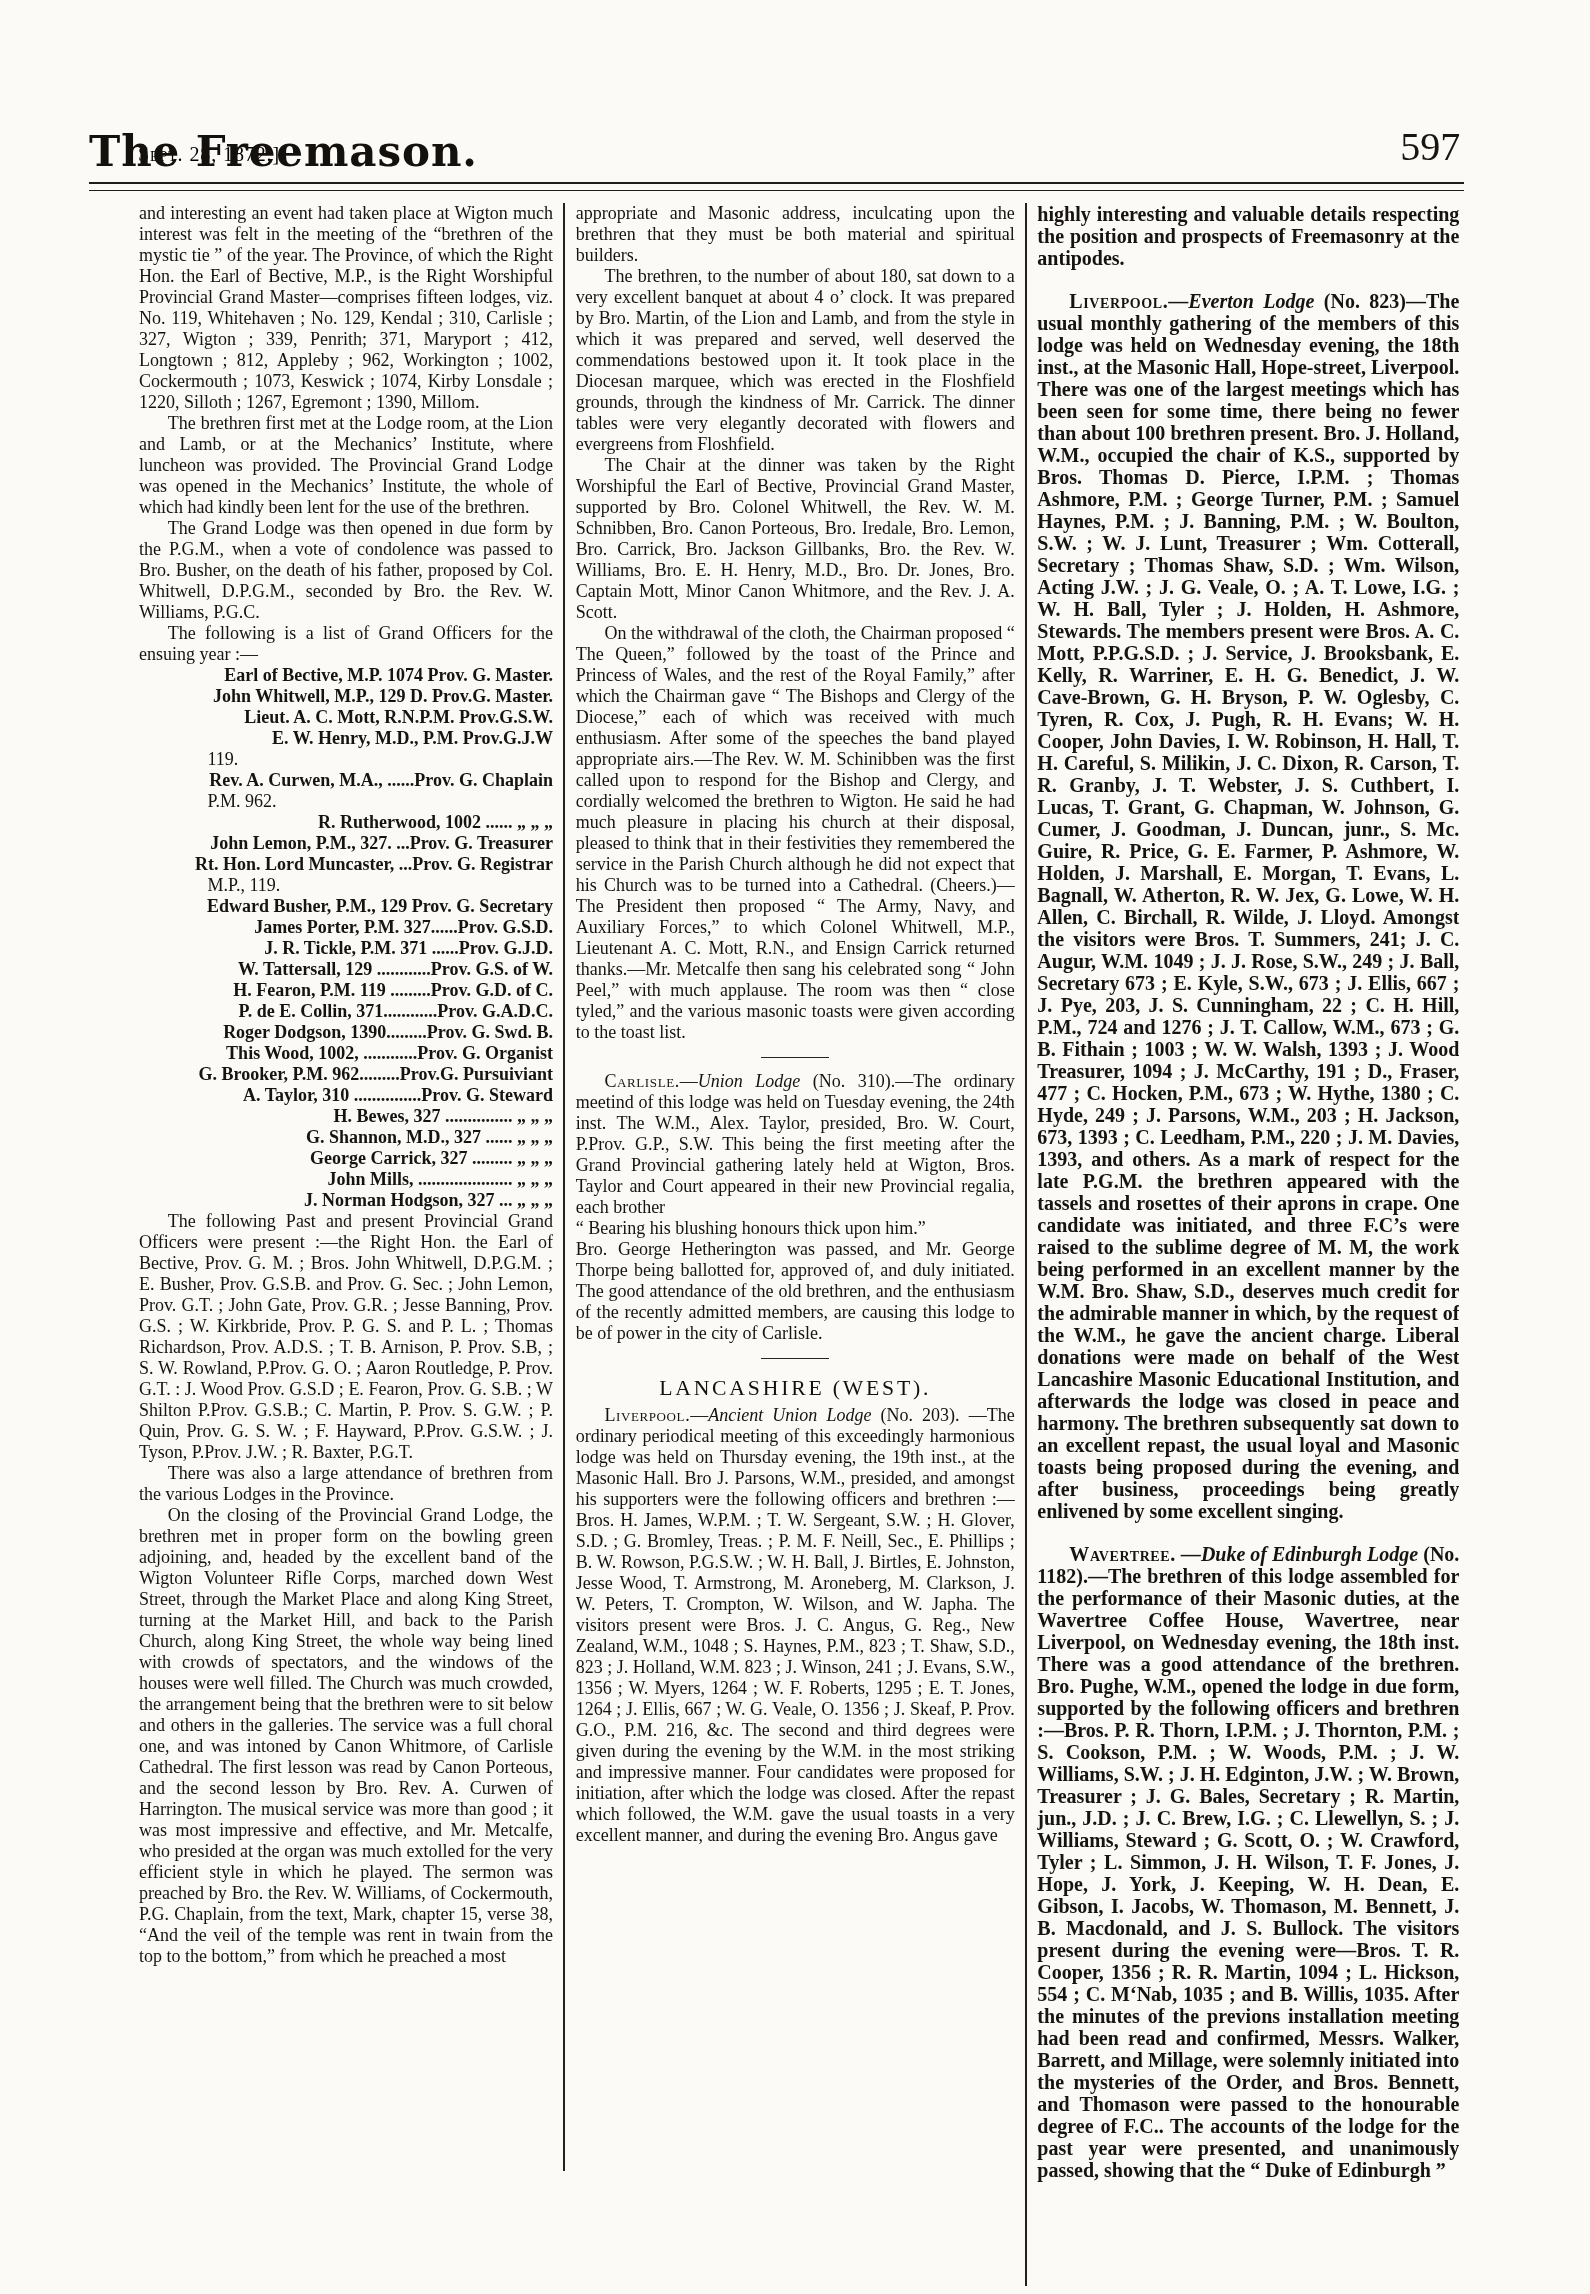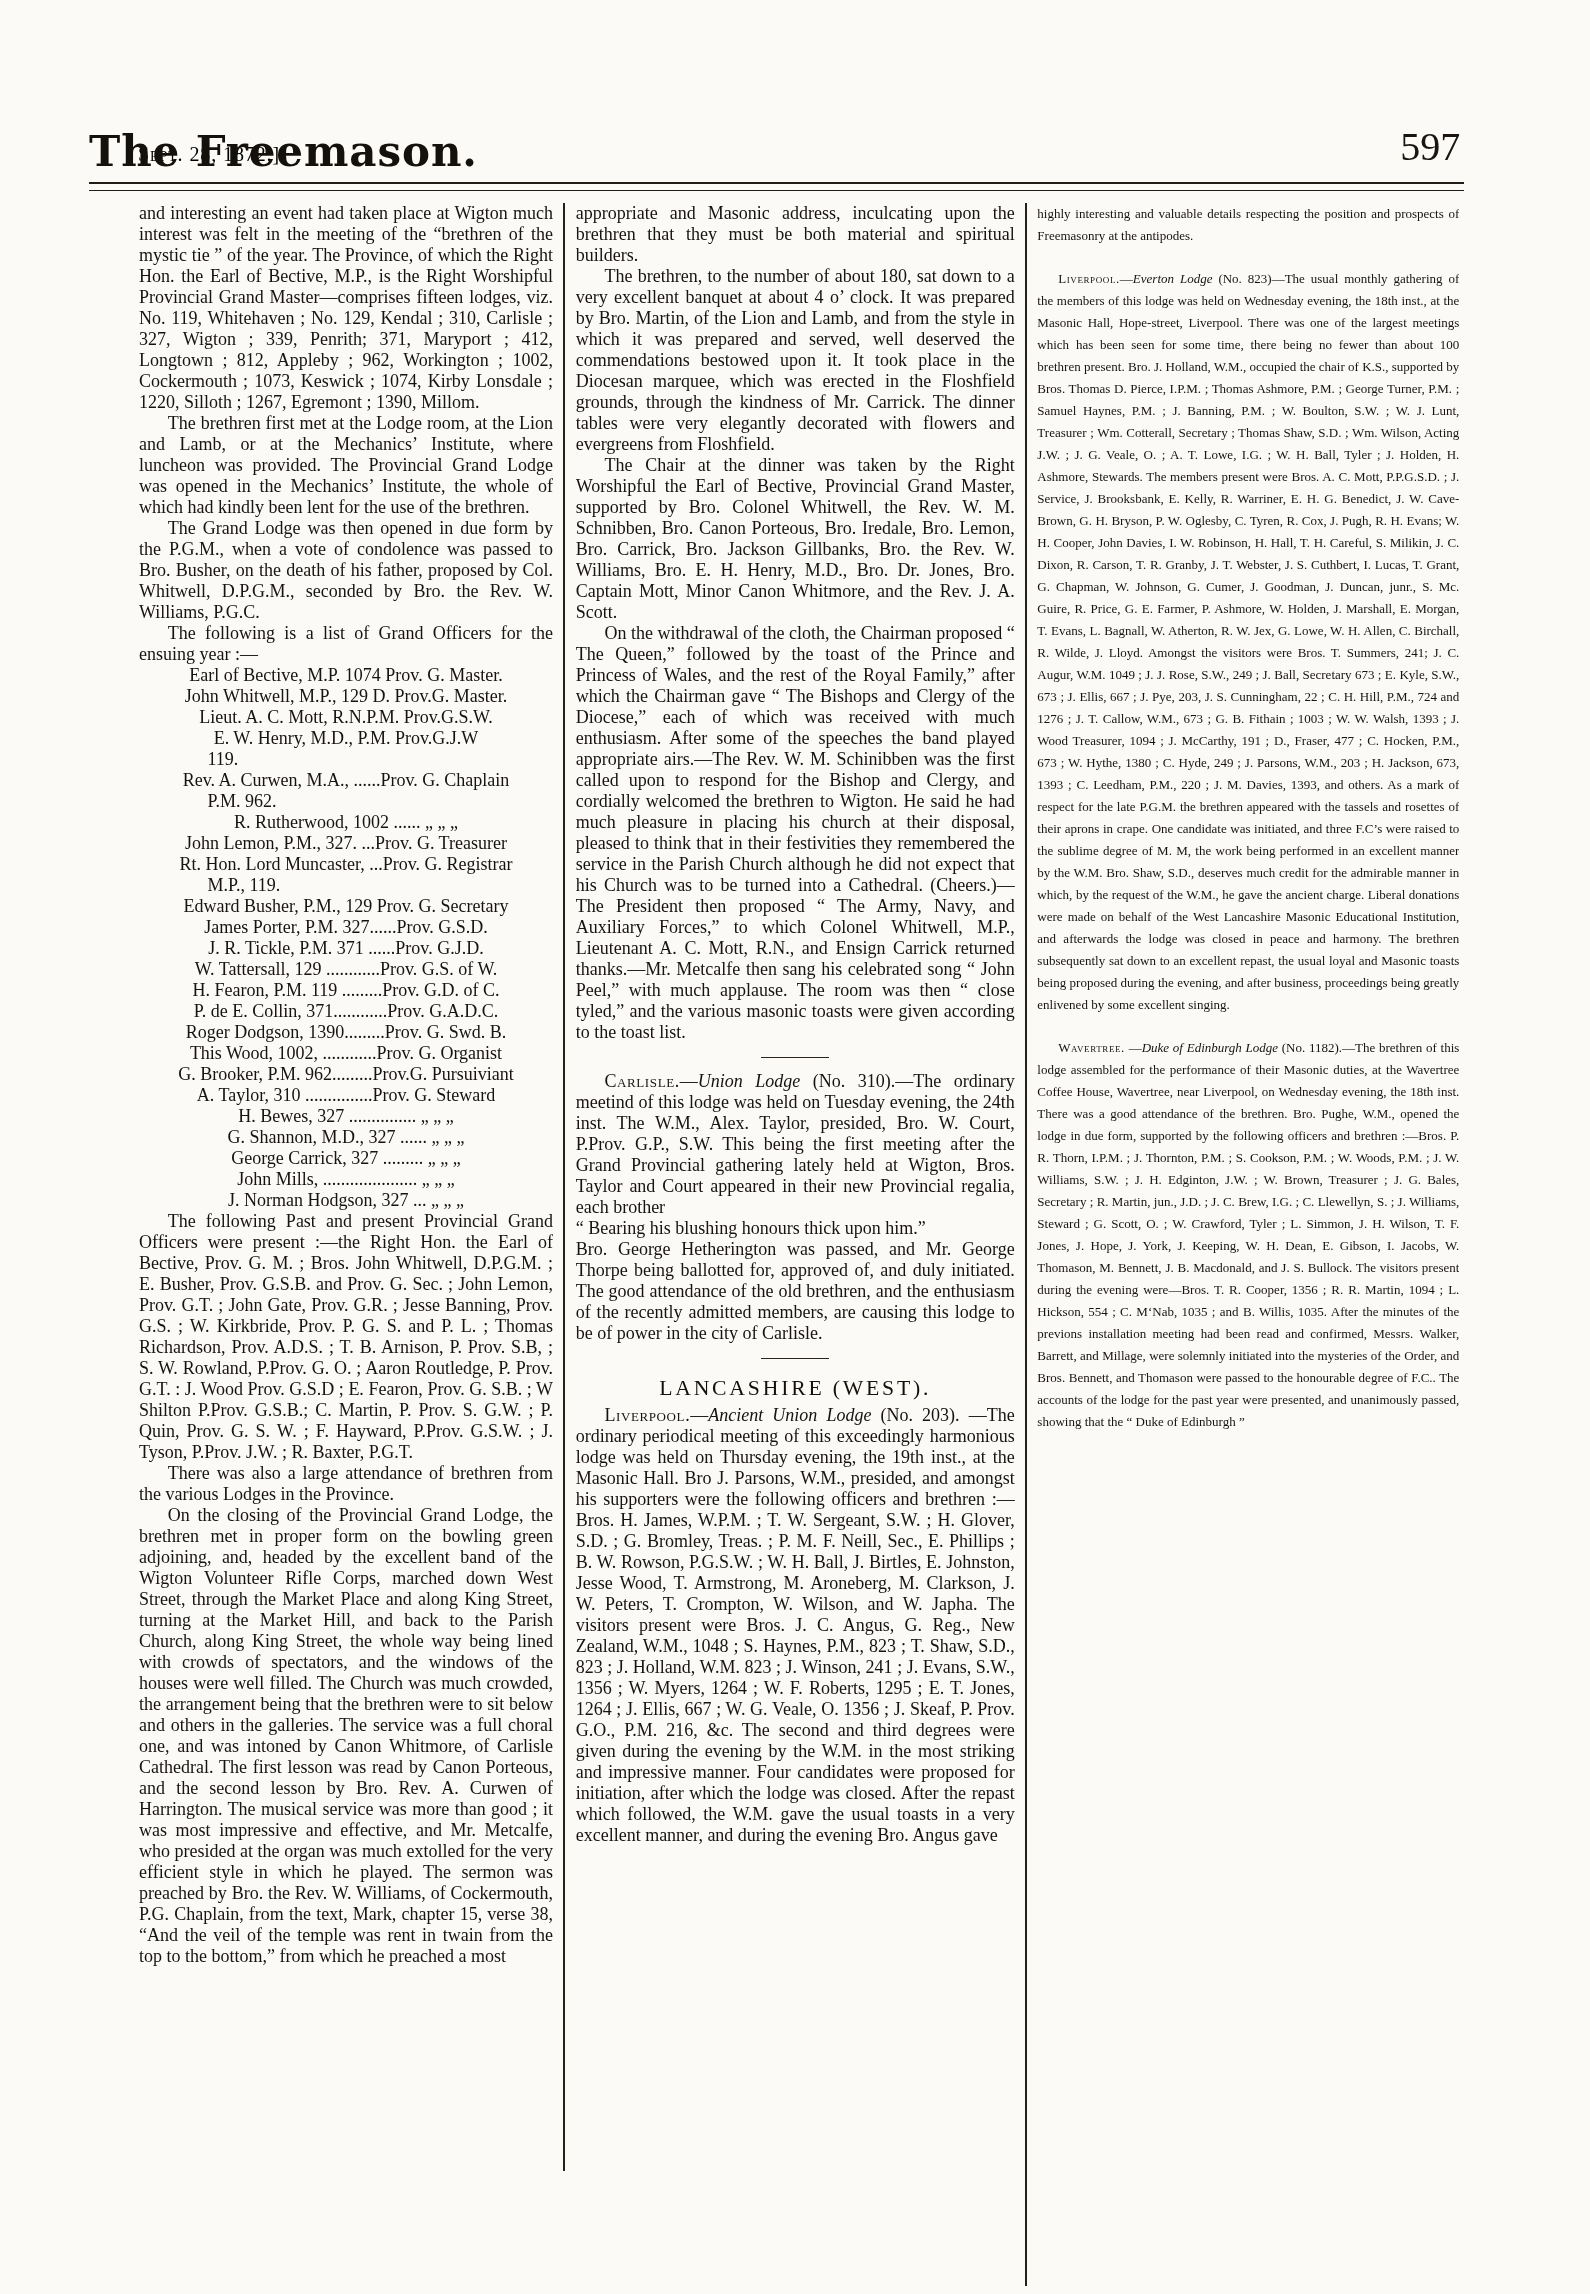--- a/index.html
+++ b/index.html
@@ -23,28 +23,28 @@
   .m-page{position:absolute;right:3.8px;bottom:1.9px;font-size:40px;color:#1a150f;}
   .head-rule{
     position:absolute;left:89px;top:182px;width:1375px;height:5.6px;
     border-top:2.8px solid #211c16;border-bottom:1.9px solid #211c16;
   }
   
   .content{position:absolute;left:139px;top:203px;height:2081px;display:flex;}
   .col{overflow:hidden;}
   .col1{width:414px;height:1930px;font-size:18px;line-height:21px;}
   .col2{width:439px;height:1963px;font-size:18px;line-height:21px;}
-  .col3{width:422px;height:2083px;font-size:13px;line-height:22px;}
+  .col3{width:422px;height:2083px;font-size:20px;line-height:22px;font-weight:bold;}
   .vrule{width:1.9px;background:#26201a;margin:0 10.4px;flex:none;}
   .vrule1{height:1968px;}
   .vrule2{height:2083px;}
   p{margin:0;}
   .para{text-indent:1.6em;text-align:justify;}
   .flush{text-indent:0;text-align:justify;}
-  .officer{padding-left:2em;text-indent:-2em;text-align:center;}
+  .officer{padding-left:2em;text-indent:-2em;text-align:right;font-weight:bold;}
   .officer-cont{padding-left:3.8em;text-indent:0;text-align:left;}
   .gap{margin-top:21px;}
   .heading{
     margin:19px 0 5.6px;text-align:center;font-weight:normal;
     font-size:21.7px;letter-spacing:2.8px;color:#14100c;
   }
   .divider{width:68px;border-top:1.9px solid #2a241d;margin:14px auto 13px;}
   .sc{font-variant:small-caps;letter-spacing:0.6px;}
   .it{font-style:italic;}
 </style>

